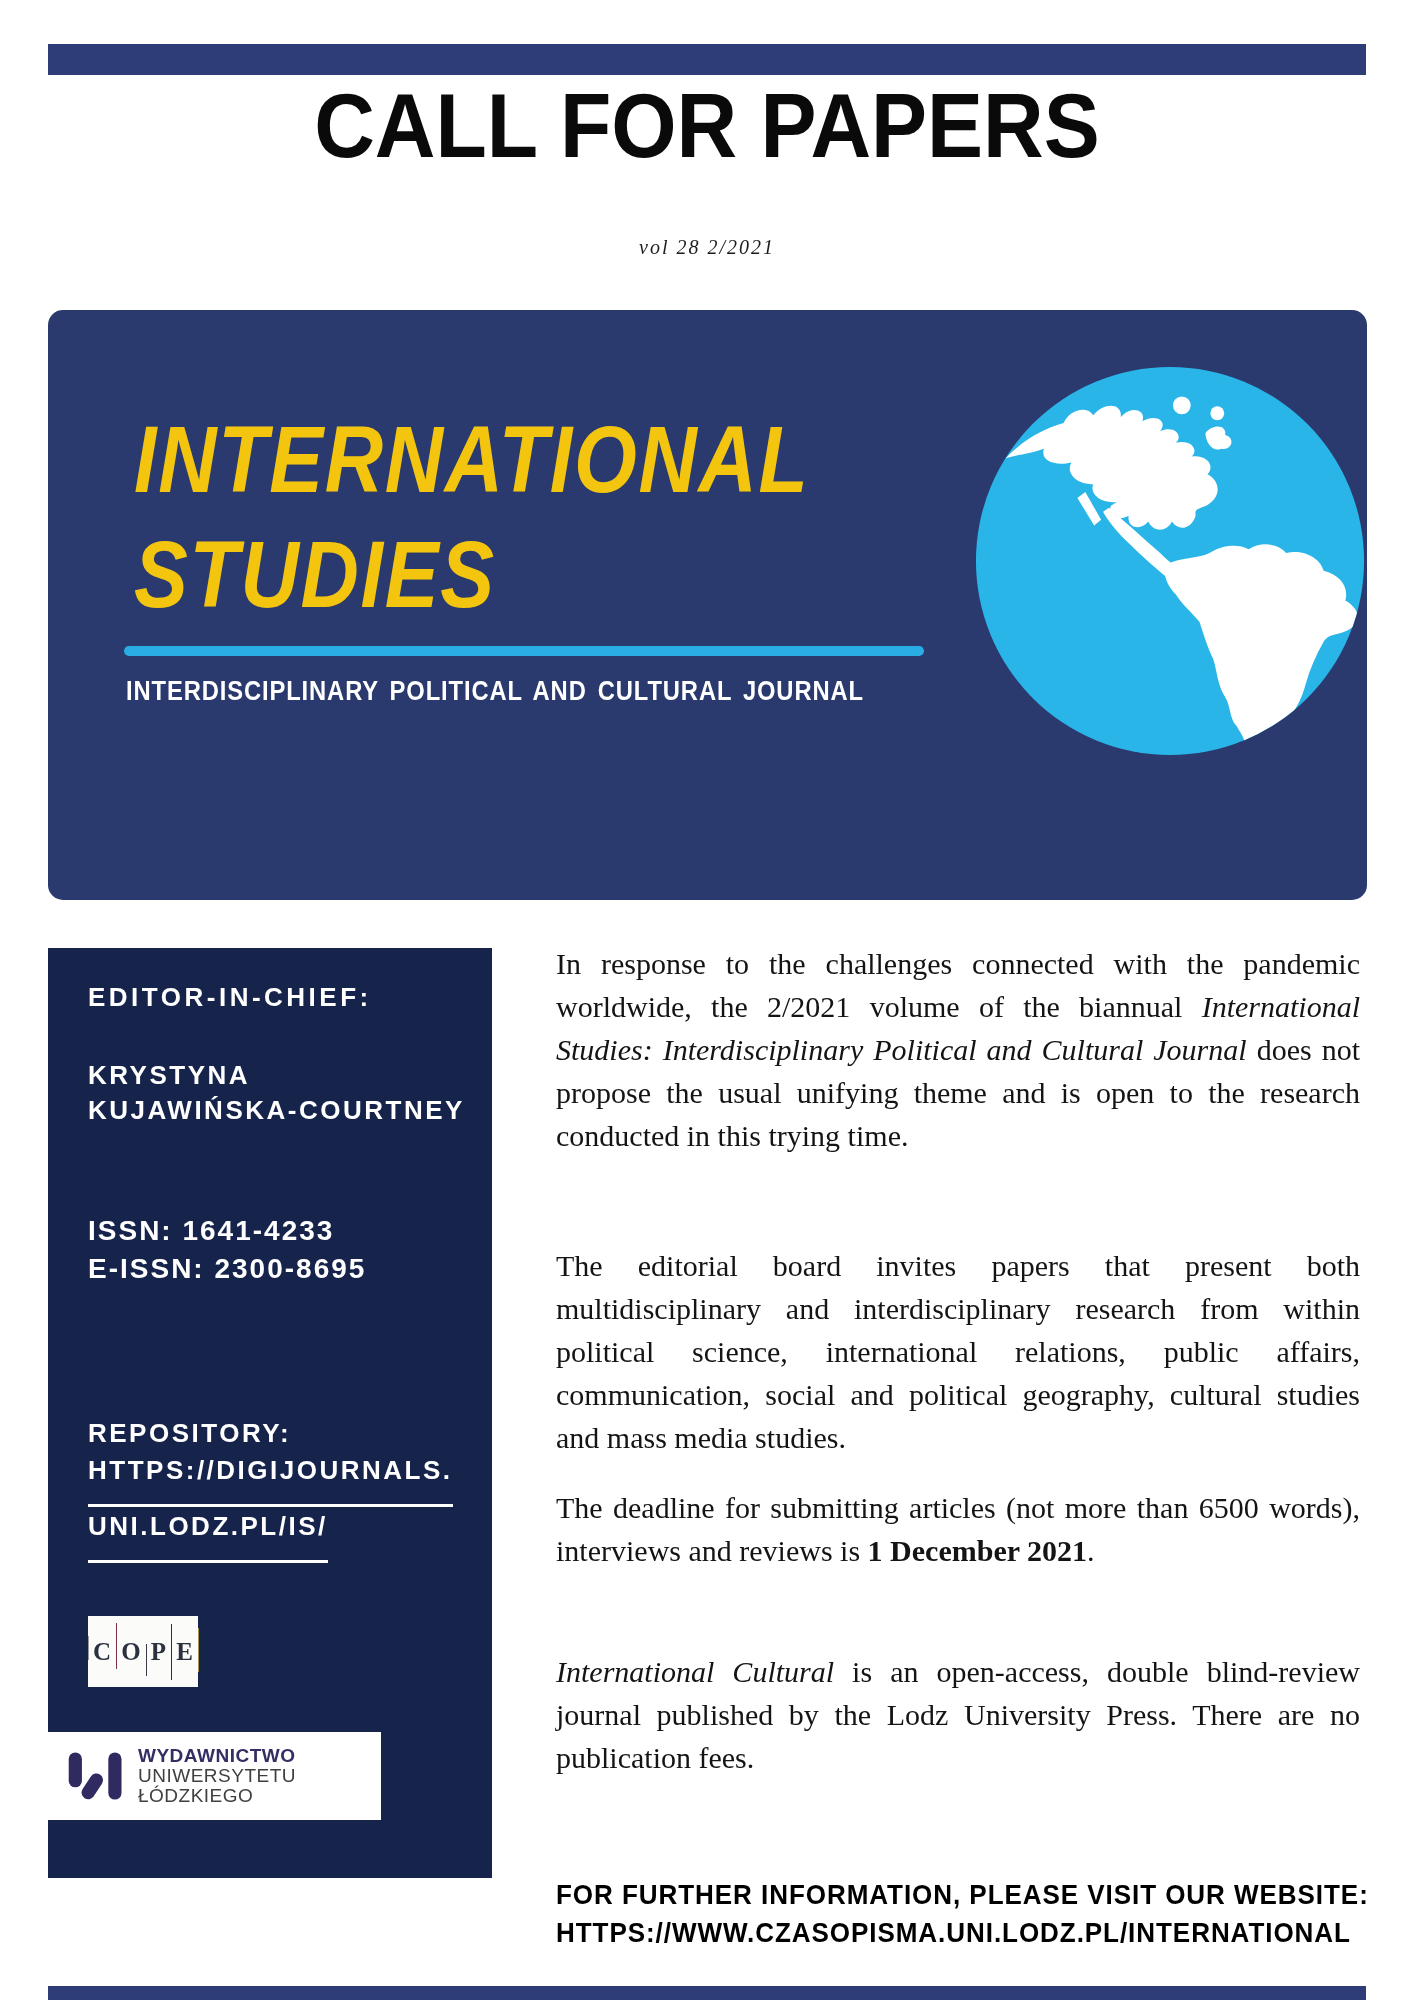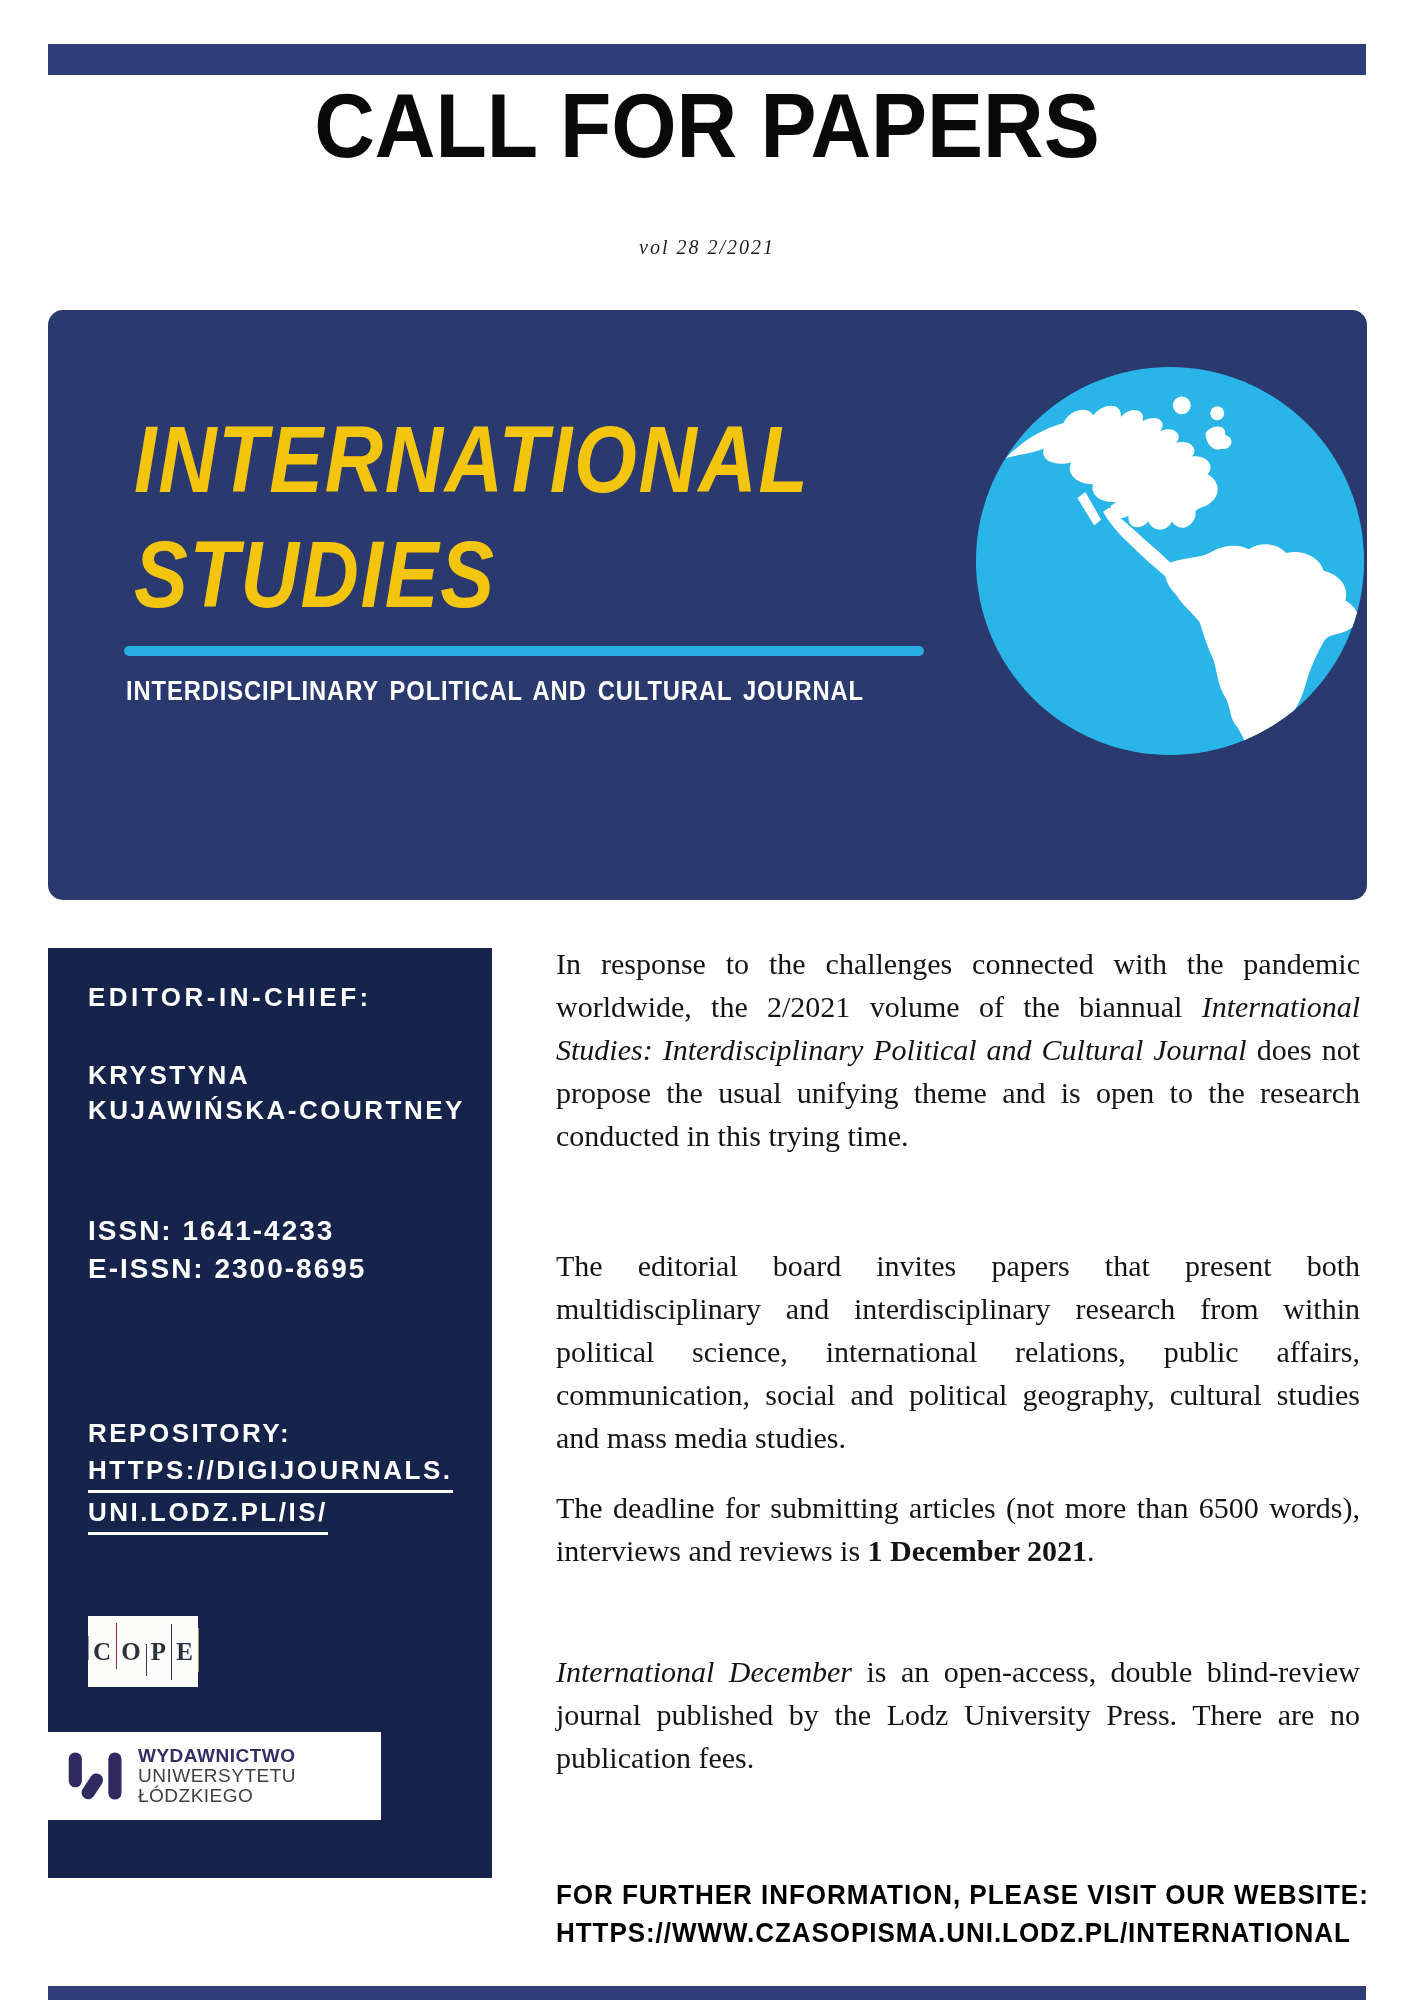--- a/index.html
+++ b/index.html
@@ -32,21 +32,21 @@
                color:#ffffff;font-size:44px;font-weight:400;letter-spacing:1px;white-space:nowrap;}
   .globe{position:absolute;left:925px;top:54px;width:394px;height:394px;}
 
   
   .sidebar{position:absolute;left:48px;top:948px;width:444px;height:930px;background:#16244c;color:#fff;}
   .sb-text{position:absolute;left:40px;font-weight:700;letter-spacing:3.5px;white-space:nowrap;}
   .sb-editor-label{top:34px;font-size:26px;}
   .sb-editor-name{top:110px;font-size:26px;line-height:35px;letter-spacing:2.5px;}
   .sb-issn{top:264px;font-size:28px;line-height:38px;letter-spacing:2px;}
   .sb-repo{top:468px;font-size:26px;line-height:35px;letter-spacing:2.5px;}
-  .sb-link-line{display:inline-block;border-bottom:3px solid #ffffff;padding-bottom:2px;margin-top:2px;}
+  .sb-link-line{display:inline-block;border-bottom:3px solid #ffffff;padding-bottom:16px;margin-top:2px;}
 
   .cope-box{position:absolute;left:40px;top:668px;width:110px;height:71px;background:#fbfbf9;
             display:flex;align-items:center;justify-content:center;gap:5px;}
   .cope-letter{font-family:"Liberation Serif",serif;font-size:25px;font-weight:600;color:#2a3240;}
   .cope-bar{width:2px;}
 
   .press-box{position:absolute;left:0;top:784px;width:333px;height:88px;background:#ffffff;
              display:flex;align-items:center;}
   .press-mark{margin-left:16px;width:66px;height:60px;flex:0 0 auto;}
   .press-text{margin-left:8px;line-height:20px;white-space:nowrap;}
@@ -160,21 +160,21 @@
         <div class="press-l1">WYDAWNICTWO</div>
         <div class="press-l2">UNIWERSYTETU</div>
         <div class="press-l3">ŁÓDZKIEGO</div>
       </div>
     </div>
   </div>
 
   <div class="para p1"><span>In response to the challenges connected with the pandemic worldwide, the 2/2021 volume of the biannual </span><span class="run-italic">International Studies: Interdisciplinary Political and Cultural Journal</span><span>  does not propose the usual unifying theme and is open to the research conducted in this trying time.</span></div>
   <div class="para p2"><span>The editorial board invites papers that present both multidisciplinary and interdisciplinary research from within political science, international relations, public affairs, communication, social and political geography, cultural studies and mass media studies.</span></div>
   <div class="para p3"><span>The deadline for submitting articles (not more than 6500 words), interviews and reviews is </span><span class="run-bold">1 December 2021</span><span>.</span></div>
-  <div class="para p4"><span class="run-italic">International December</span><span> is an open-access, double blind-review journal published by the Lodz University Press. There are no publication fees.</span></div>
+  <div class="para p4"><span class="run-italic">International Cultural</span><span> is an open-access, double blind-review journal published by the Lodz University Press. There are no publication fees.</span></div>
 
   <div class="footer">
     <div>FOR FURTHER INFORMATION, PLEASE VISIT OUR WEBSITE:</div>
     <div>HTTPS://WWW.CZASOPISMA.UNI.LODZ.PL/INTERNATIONAL</div>
   </div>
 
   <div class="bottom-bar"></div>
 </div>
 
 </body></html>

